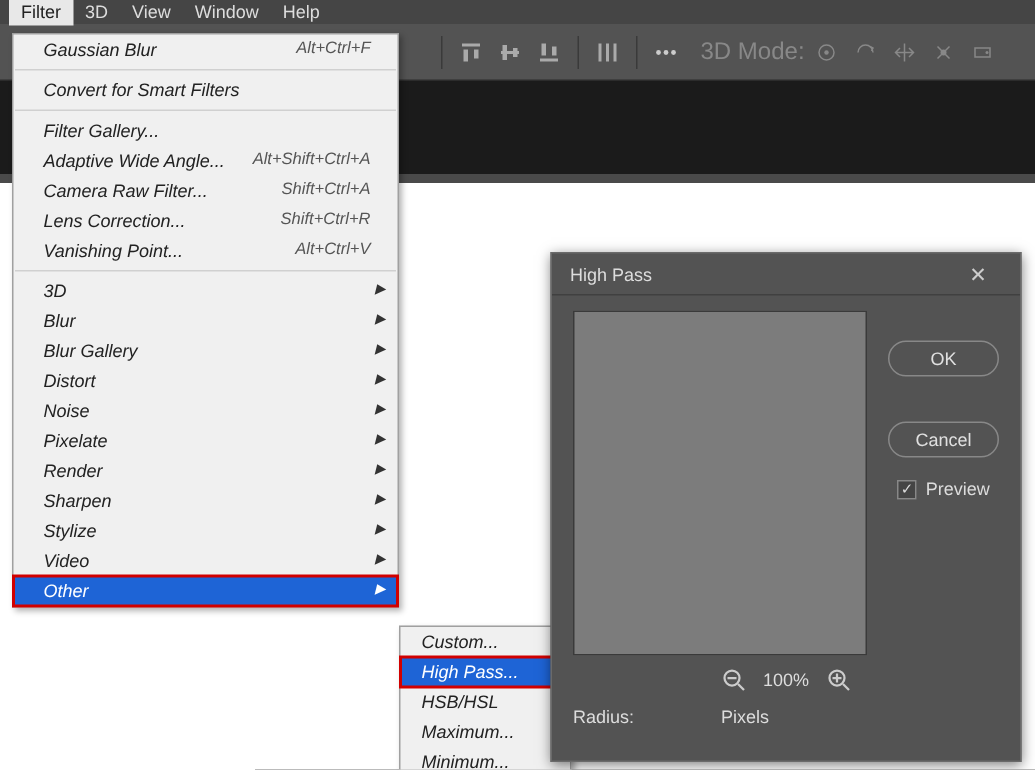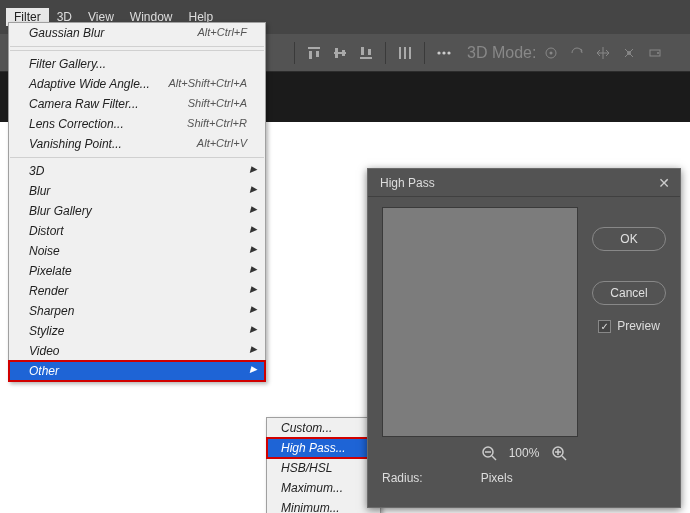--- a/index.html
+++ b/index.html
@@ -1,18 +1,18 @@
 <!DOCTYPE html>
 <html><head>
 <meta charset="utf-8">
 <style>
   * { box-sizing: border-box; margin: 0; padding: 0; font-family: "Segoe UI", Tahoma, sans-serif; }
   body { width: 690px; height: 513px; background: #4a4a4a; overflow: hidden; position: relative; }
   
-  .menubar { height: 34px; background: #454545; display: flex; align-items: center; padding: 0 6px; font-size: 12px; color: #ddd; }
+  .menubar { height: 16px; background: #454545; display: flex; align-items: center; padding: 0 6px; font-size: 12px; color: #ddd; }
   .menubar-item { padding: 2px 8px; cursor: default; }
   .menubar-item.active { background: #e8e8e8; color: #222; }
   
   .toolbar { height: 38px; background: #535353; border-bottom: 1px solid #2c2c2c; display: flex; align-items: center; padding-left: 290px; gap: 4px; }
   .toolbar-divider { width: 1px; height: 22px; background: #3a3a3a; margin: 0 4px; }
   .toolbar-icon { width: 22px; height: 22px; display: flex; align-items: center; justify-content: center; color: #aaa; }
   .toolbar-label { font-size: 16px; color: #888; margin-left: 8px; }
   
   .blackbar { height: 62px; background: #1b1b1b; }
   .canvas { position: absolute; left: 0; top: 122px; right: 0; bottom: 0; background: #fff; }
@@ -26,21 +26,21 @@
   .menu-row.hi { background: #1e64d6; color: #fff; outline: 2px solid #d10000; outline-offset: -1px; }
   .menu-row.hi .arrow { color: #fff; }
   
   
   .submenu { position: absolute; left: 266px; top: 417px; width: 115px; background: #f0f0f0; border: 1px solid #a0a0a0; box-shadow: 2px 2px 4px rgba(0,0,0,.3); font-size: 12px; color: #222; }
   .submenu .menu-row { padding: 3px 14px; }
   .submenu .menu-row.hi { outline: 2px solid #d10000; outline-offset: -1px; }
   
   
   .dialog { position: absolute; left: 367px; top: 168px; width: 314px; height: 340px; background: #535353; border: 1px solid #6a6a6a; box-shadow: 0 2px 8px rgba(0,0,0,.5); }
-  .dialog-title { height: 28px; display: flex; align-items: center; justify-content: space-between; padding: 0 8px 0 12px; font-size: 12px; color: #ddd; border-bottom: 1px solid #404040; }
+  .dialog-title { height: 28px; display: flex; align-items: center; justify-content: space-between; padding: 0 20px 0 12px; font-size: 12px; color: #ddd; border-bottom: 1px solid #404040; }
   .dialog-close { width: 16px; height: 16px; display: flex; align-items: center; justify-content: center; color: #ccc; font-size: 14px; }
   .dialog-body { padding: 10px 14px; display: flex; gap: 14px; }
   .preview-box { width: 196px; height: 230px; background: #7c7c7c; border: 1px solid #3a3a3a; }
   .dialog-side { display: flex; flex-direction: column; gap: 10px; align-items: center; }
   .pill-btn { width: 74px; height: 24px; border: 1px solid #888; border-radius: 12px; background: #535353; color: #e0e0e0; font-size: 12px; display: flex; align-items: center; justify-content: center; margin-top: 20px; }
   .chk-row { display: flex; align-items: center; gap: 6px; color: #ddd; font-size: 12px; margin-top: 4px; }
   .chk-box { width: 13px; height: 13px; background: #454545; border: 1px solid #888; display: flex; align-items: center; justify-content: center; color: #ddd; font-size: 10px; }
   .zoom-row { display: flex; align-items: center; justify-content: center; gap: 12px; color: #ddd; font-size: 12px; margin-top: -2px; }
   .mag { width: 16px; height: 16px; }
   .radius-row { display: flex; align-items: flex-start; gap: 8px; color: #ddd; font-size: 12px; margin: 10px 14px 0; }
@@ -134,20 +134,23 @@
 
 <div class="blackbar"></div>
 <div class="canvas"></div>
 
 <div class="menu">
   <div class="menu-row">
     <span>Gaussian Blur</span>
     <span class="shortcut">Alt+Ctrl+F</span>
   </div>
   <div class="menu-sep"></div>
+  <div class="menu-row">
+    <span>Convert for Smart Filters</span>
+  </div>
   <div class="menu-sep"></div>
   <div class="menu-row">
       <span>Filter Gallery...</span>
       <span class="shortcut"></span>
     </div>
   <div class="menu-row">
       <span>Adaptive Wide Angle...</span>
       <span class="shortcut">Alt+Shift+Ctrl+A</span>
     </div>
   <div class="menu-row">

